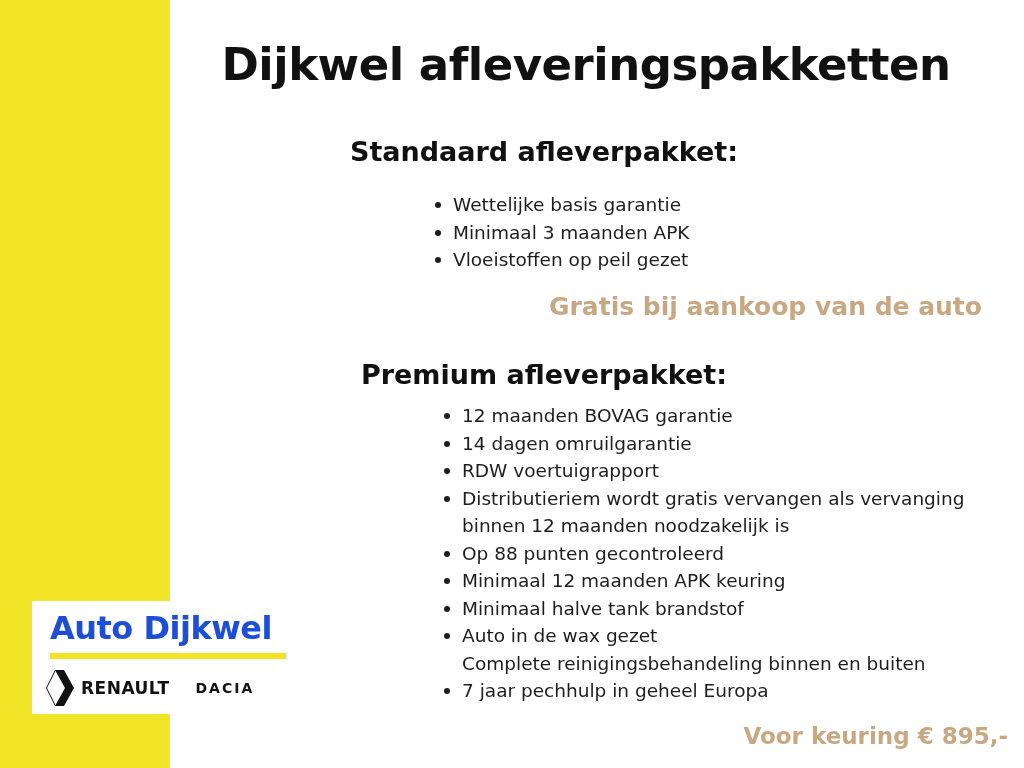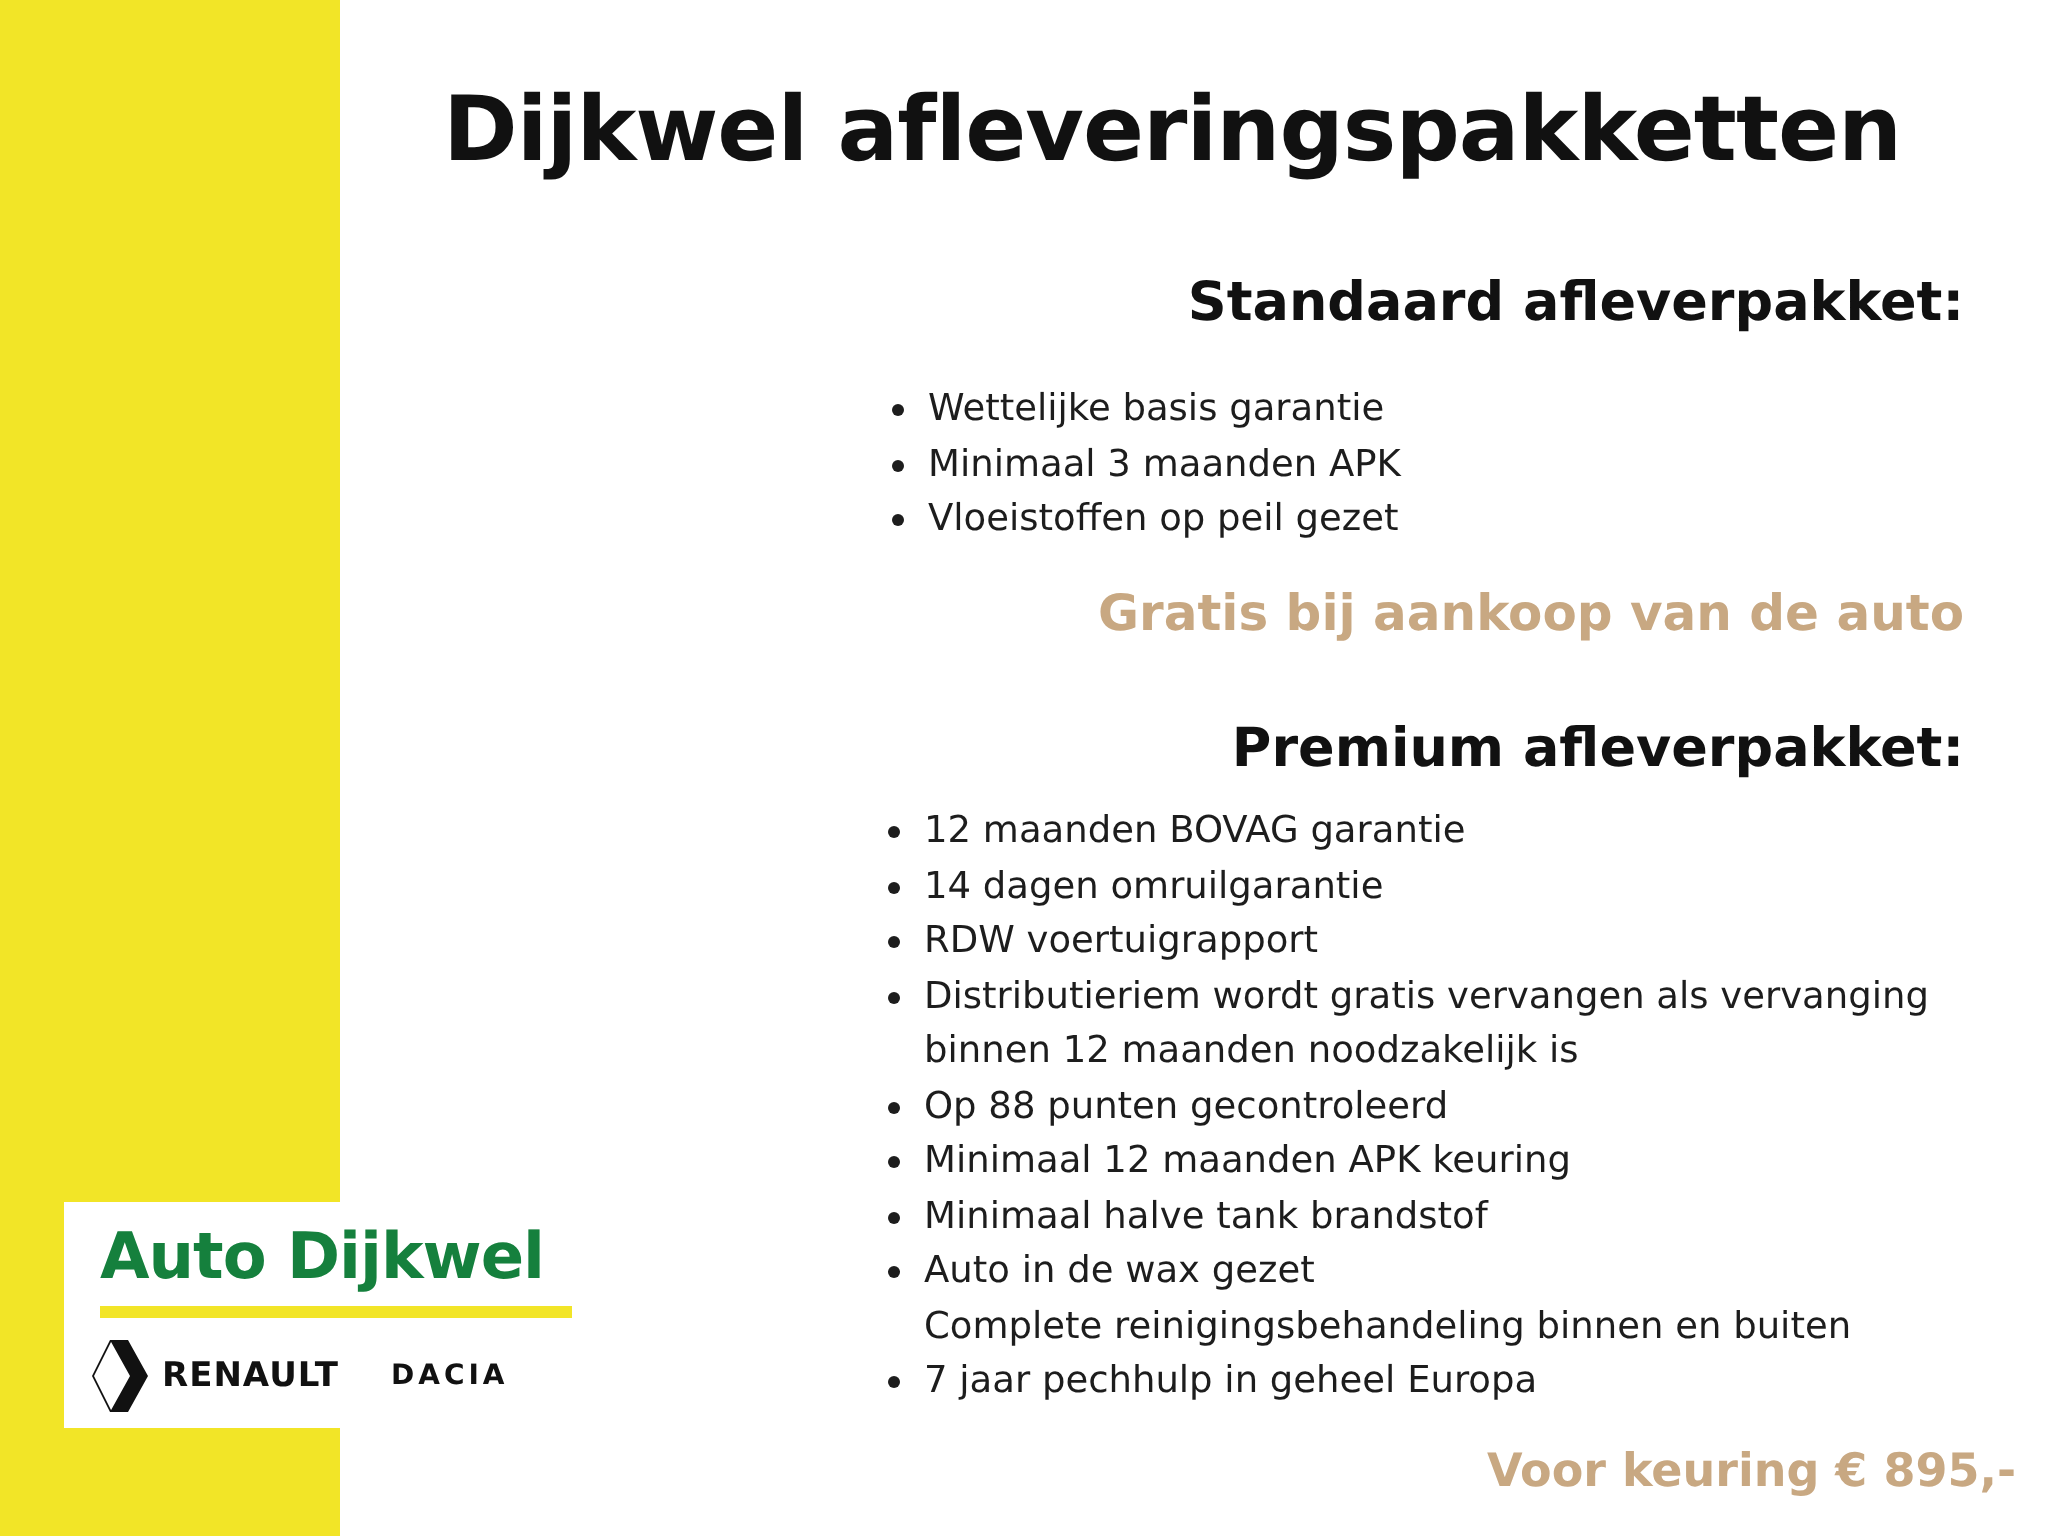--- a/index.html
+++ b/index.html
@@ -42,25 +42,25 @@
     top: 40px;
     width: 832px;
     text-align: center;
     font-size: 45px;
     font-weight: bold;
     color: #111111;
     letter-spacing: -0.5px;
     line-height: 1.1;
   }
   .section-heading {
-    text-align: right;
+    text-align: center;
     font-size: 27px;
     font-weight: bold;
     color: #111111;
-    padding-right: 42px;
+    padding-right: 53px;
   }
   .heading-standard {
     position: absolute;
     right: 0;
     top: 136px;
     width: 854px;
   }
   .heading-premium {
     position: absolute;
     right: 0;
@@ -91,21 +91,21 @@
     border-radius: 50%;
     background: #1d1d1d;
   }
   ul.bullets li .wrap-line {
     display: block;
   }
   ul.bullets li .wrap-line::before {
     content: none;
   }
   .list-standard {
-    left: 270px;
+    left: 259px;
     top: 191px;
   }
   .list-premium {
     left: 268px;
     top: 402px;
   }
   .gratis-line {
     position: absolute;
     right: 42px;
     top: 292px;
@@ -131,21 +131,21 @@
     height: 113px;
     background: #ffffff;
     box-sizing: border-box;
   }
   .logo-name {
     position: absolute;
     left: 18px;
     top: 8px;
     font-size: 32px;
     font-weight: bold;
-    color: #15803d;
+    color: #1d4ed8;
     letter-spacing: -0.5px;
   }
   .logo-rule {
     position: absolute;
     left: 18px;
     top: 52px;
     width: 236px;
     height: 6px;
     background: #f2e527;
   }

